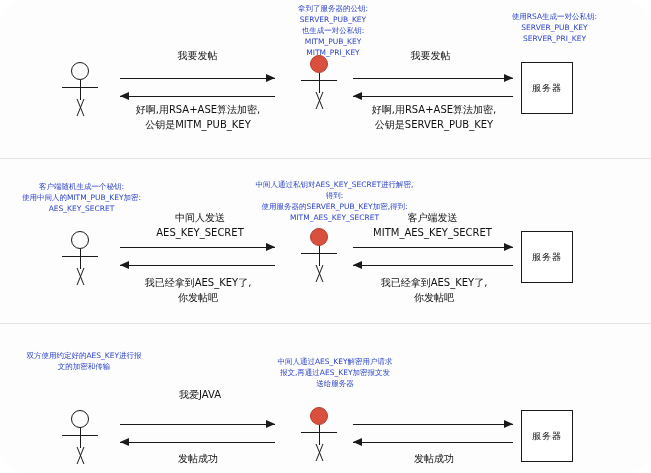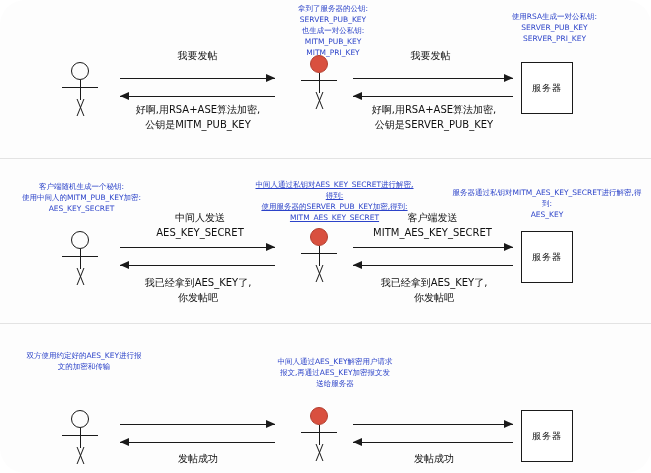--- a/index.html
+++ b/index.html
@@ -212,25 +212,23 @@
 公钥是SERVER_PUB_KEY</div>
   </div>
 
   <div class="band-sep" style="top:158px;"></div>
 
   <div class="band" style="top:158px;height:165px;">
 
     <div class="note center" style="left:14px;top:24px;width:135px;">客户端随机生成一个秘钥:
 使用中间人的MITM_PUB_KEY加密:
 AES_KEY_SECRET</div>
-    <div class="note center" style="left:252px;top:22px;width:165px;text-decoration:underline;">中间人通过私钥对AES_KEY_SECRET进行解密,得到:
+    <div class="note center" style="left:252px;top:22px;width:165px;">中间人通过私钥对AES_KEY_SECRET进行解密,得到:
 使用服务器的SERVER_PUB_KEY加密,得到:
 MITM_AES_KEY_SECRET</div>
-    <div class="note center" style="left:452px;top:30px;width:190px;">服务器通过私钥对MITM_AES_KEY_SECRET进行解密,得到:
-AES_KEY</div>
 
     <div class="stick" style="left:58px;top:73px;">
       <div class="head"></div>
       <div class="body"></div>
       <div class="arms"></div>
       <div class="leg-l"></div>
       <div class="leg-r"></div>
     </div>
 
     <div class="stick" style="left:297px;top:70px;">
@@ -293,20 +291,21 @@
     <div class="stick" style="left:297px;top:84px;">
       <div class="head filled"></div>
       <div class="body"></div>
       <div class="arms"></div>
       <div class="leg-l"></div>
       <div class="leg-r"></div>
     </div>
 
     <div class="server" style="left:521px;top:87px;">服务器</div>
 
+    <div class="lbl" style="left:125px;top:64px;width:150px;">我爱JAVA</div>
     <div class="arrow" style="left:120px;top:97px;width:155px;">
       <div class="shaft"></div>
       <div class="head-r"></div>
     </div>
 
     <div class="arrow" style="left:120px;top:115px;width:155px;">
       <div class="shaft"></div>
       <div class="head-l"></div>
     </div>
     <div class="lbl" style="left:118px;top:128px;width:160px;">发帖成功</div>

